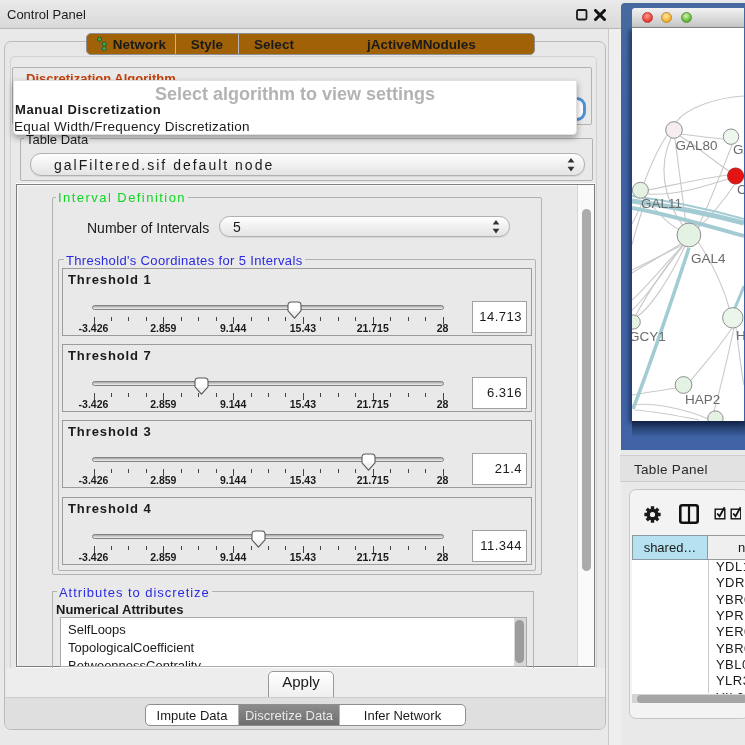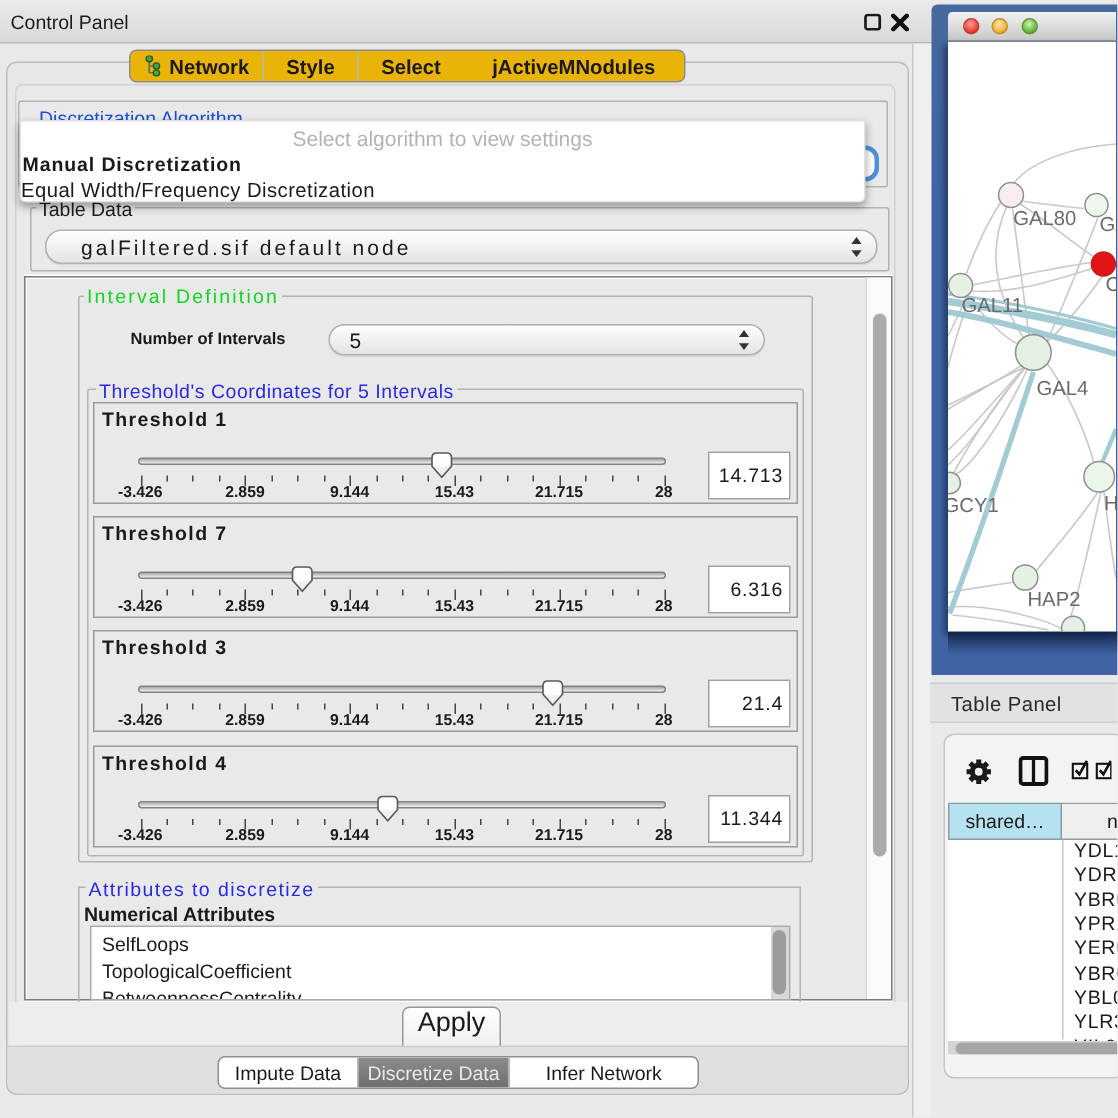--- a/index.html
+++ b/index.html
@@ -4,21 +4,21 @@
 html,body{width:745px;height:745px;overflow:hidden}
 body{font-family:"Liberation Sans",sans-serif;background:#e9e9e9;position:relative;color:#1a1a1a}
 .abs{position:absolute}
 
 #titlebar{left:0;top:0;width:745px;height:29px;background:linear-gradient(#eaeaea,#d9d9d9);border-bottom:1px solid #b7b7b7}
 #titlebar .t{position:absolute;left:7px;top:7px;font-size:13px;color:#1c1c1c}
 
 #cp{left:4px;top:41px;width:602px;height:689px;background:#e7e7e7;border:1px solid #bcbcbc;border-radius:7px}
 #cpinner{left:10px;top:56px;width:587px;height:641px;background:#e9e9e9;border:1px solid #d2d2d2;border-radius:5px}
 
-#tabs{left:86px;top:33px;width:371px;height:22px;background:#eab308;border:1px solid #8e8e8e;border-radius:5px;display:flex;font-size:13.5px;font-weight:bold;overflow:hidden}
+#tabs{left:86px;top:33px;width:449px;height:22px;background:#a16207;border:1px solid #8e8e8e;border-radius:5px;display:flex;font-size:13.5px;font-weight:bold;overflow:hidden}
 #tabs .seg{display:flex;align-items:center;justify-content:center;height:100%}
 #tabs .sep{width:1px;background:#b5b5b5;height:100%}
 
 .gbox{border:1px solid #b2b2b2;border-radius:2px}
 .gtitle{position:absolute;background:#e9e9e9;padding:0 2px;font-size:13px}
 
 .combo{background:linear-gradient(#ffffff,#f2f2f2 45%,#e4e4e4);border:1px solid #b0b0b0;border-radius:11px;position:absolute;font-size:14px;box-shadow:0 1px 1px rgba(0,0,0,.08)}
 .combo .arr{position:absolute;right:9px;width:8px;color:#333}
 
 .tpan{position:absolute;left:62px;width:470px;height:68px;border:1px solid #9b9b9b;background:#e9e9e9}
@@ -45,41 +45,41 @@
   </div>
 
 <svg class="abs" style="left:576px;top:9px" width="30" height="12" viewBox="0 0 30 12">
 <rect x="1" y="1" width="9.5" height="9.5" rx="1.5" fill="none" stroke="#1a1a1a" stroke-width="1.8"></rect>
 <path d="M19.5 1.5 L28.5 10.5 M28.5 1.5 L19.5 10.5" stroke="#111" stroke-width="3" stroke-linecap="round"></path>
 </svg>
 <div id="cp" class="abs"></div>
 <div id="cpinner" class="abs"></div>
 
 <div class="abs gbox" style="left:12px;top:67px;width:580px;height:58px"></div>
-<div class="gtitle" style="left:24px;top:71px;color:#1d4ed8;font-weight:normal">Discretization Algorithm</div>
+<div class="gtitle" style="left:24px;top:71px;color:#c2410c;font-weight:bold">Discretization Algorithm</div>
 
 <div class="abs" style="left:20px;top:97px;width:566px;height:24px;border:3px solid #4f91d6;border-radius:9px;background:#fff"></div>
 
 <div class="abs gbox" style="left:20px;top:138px;width:573px;height:43px"></div>
 <div class="gtitle" style="left:24px;top:132px;color:#1c1c1c">Table Data</div>
 <div class="combo" style="left:30px;top:153px;width:555px;height:23px">
   <span style="position:absolute;left:23px;top:3px;letter-spacing:2px">galFiltered.sif default node</span>
   <svg class="arr" style="top:4px" width="8" height="14" viewBox="0 0 8 14">
       <path d="M4 0 L7.4 4.6 L0.6 4.6 Z" fill="#333"></path>
       <path d="M4 13.4 L7.4 8.8 L0.6 8.8 Z" fill="#333"></path>
     </svg>
 </div>
 
 <div class="abs" style="left:16px;top:184px;width:579px;height:483px;border:1px solid #7e7e7e;background:#e9e9e9;box-shadow:inset 1px 1px 0 #fafafa,0 1px 0 #fdfdfd,0 -1px 0 #fdfdfd"></div>
 <div class="abs" style="left:577px;top:185px;width:17px;height:481px;background:#fafafa;border-left:1px solid #d5d5d5"></div>
 <div class="abs" style="left:582px;top:209px;width:9px;height:362px;background:#ababab;border-radius:5px"></div>
 
 <div class="abs" style="left:52px;top:197px;width:490px;height:378px;border:1px solid #b2b2b2;border-radius:2px"></div>
 <div class="gtitle" style="left:56px;top:190px;color:#10d622;letter-spacing:1.45px">Interval Definition</div>
-<div class="abs" style="left:87px;top:220px;font-size:11px;font-weight:bold">Number of Intervals</div>
+<div class="abs" style="left:87px;top:220px;font-size:14px;font-weight:normal">Number of Intervals</div>
 <div class="combo" style="left:219px;top:216px;width:291px;height:21px">
   <span style="position:absolute;left:13px;top:2px">5</span>
   <svg class="arr" style="top:3px" width="8" height="14" viewBox="0 0 8 14">
       <path d="M4 0 L7.4 4.6 L0.6 4.6 Z" fill="#333"></path>
       <path d="M4 13.4 L7.4 8.8 L0.6 8.8 Z" fill="#333"></path>
     </svg>
 </div>
 
 <div class="abs" style="left:58px;top:259px;width:478px;height:312px;border:1px solid #b2b2b2;border-radius:2px"></div>
 <div class="gtitle" style="left:64px;top:253px;color:#2a2ae0;letter-spacing:.35px">Threshold's Coordinates for 5 Intervals</div>
@@ -260,33 +260,33 @@
 <div class="abs" style="left:52px;top:591px;width:482px;height:80px;border:1px solid #b2b2b2;border-top:1px solid #b2b2b2;border-bottom:none"></div>
 <div class="gtitle" style="left:57px;top:585px;color:#2a2ae0;letter-spacing:.95px">Attributes to discretize</div>
 <div class="abs" style="left:56px;top:602px;font-size:13px;font-weight:bold">Numerical Attributes</div>
 <div class="abs" style="left:60px;top:617px;width:467px;height:50px;background:#fff;border:1px solid #aaa;overflow:hidden;font-size:13px">
   <div style="padding:3px 0 0 7px;line-height:18px">SelfLoops<br>TopologicalCoefficient<br>BetweennessCentrality</div>
 </div>
 <div class="abs" style="left:514px;top:618px;width:12px;height:48px;background:#d8d8d8"></div>
 <div class="abs" style="left:515px;top:620px;width:9px;height:43px;background:#9c9c9c;border-radius:5px"></div>
 
 <div class="abs" style="left:6px;top:668px;width:599px;height:29px;background:#ededed"></div>
-<div class="abs" style="left:268px;top:671px;width:66px;height:36px;background:linear-gradient(#fff,#e9e9e9);border:1px solid #999;border-radius:5px;font-size:18px;text-align:center;line-height:19px">Apply</div>
+<div class="abs" style="left:268px;top:671px;width:66px;height:36px;background:linear-gradient(#fff,#e9e9e9);border:1px solid #999;border-radius:5px;font-size:15px;text-align:center;line-height:19px">Apply</div>
 
 <div class="abs" style="left:5px;top:697px;width:600px;height:32px;background:#dfdfdf;border-top:1px solid #cbcbcb;border-radius:0 0 7px 7px"></div>
 <div class="abs" style="left:145px;top:704px;width:321px;height:22px;background:#fff;border:1px solid #8e8e8e;border-radius:5px;display:flex;overflow:hidden">
   <div class="btab" style="width:92px">Impute Data</div>
   <div style="width:1px;background:#b5b5b5"></div>
   <div class="btab" style="width:100px;background:linear-gradient(#8c8c8c,#6f6f6f);color:#e9e9e9">Discretize Data</div>
   <div style="width:1px;background:#b5b5b5"></div>
   <div class="btab" style="flex:1">Infer Network</div>
 </div>
 
 <div class="abs" style="left:13px;top:80px;width:564px;height:55px;background:#fff;border-radius:0 0 4px 4px;box-shadow:0 3px 6px rgba(0,0,0,.35);border:1px solid #e0e0e0"></div>
-<div class="abs" style="left:13px;top:84px;width:564px;text-align:center;font-size:14px;font-weight:normal;color:#b3b3b3">Select algorithm to view settings</div>
+<div class="abs" style="left:13px;top:84px;width:564px;text-align:center;font-size:18px;font-weight:bold;color:#b3b3b3">Select algorithm to view settings</div>
 <div class="abs" style="left:15px;top:102px;font-size:13px;font-weight:bold;letter-spacing:.6px">Manual Discretization</div>
 <div class="abs" style="left:14px;top:119px;font-size:13.5px;letter-spacing:.3px">Equal Width/Frequency Discretization</div>
 
 <svg class="abs" style="left:614px;top:368px" width="7" height="7" viewBox="0 0 7 7">
     <path d="M1 5 Q2 1.5 5.5 2.5" fill="none" stroke="#555" stroke-width="1.8" stroke-linecap="round"></path>
   </svg>
 
 <div class="abs" style="left:608px;top:29px;width:13px;height:716px;background:#efefef;border-left:1px solid #c9c9c9"></div>
 
 <div id="netwin" class="abs">

